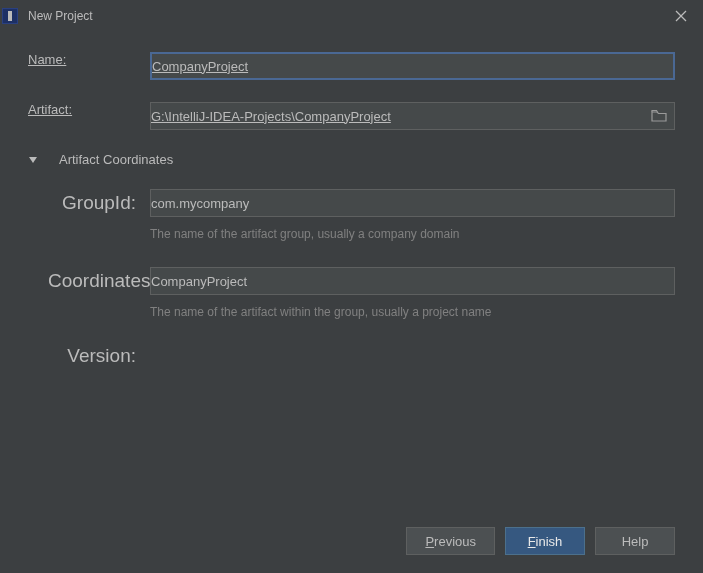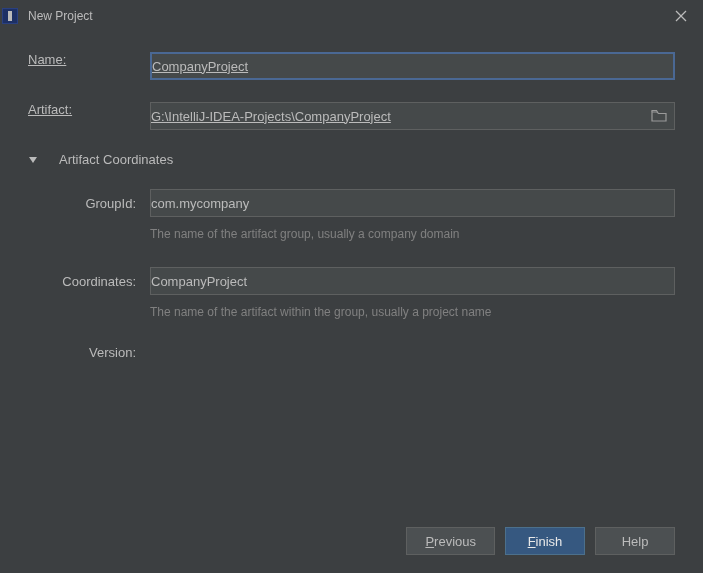--- a/index.html
+++ b/index.html
@@ -120,21 +120,21 @@
       display: flex;
       align-items: center;
       margin-bottom: 10px;
       padding-left: 20px;
     }
     .nested-label {
       width: 102px;
       text-align: right;
       color: #bbbbbb;
       padding-right: 14px;
-      font-size: 13px;
+      font-size: 19px;
     }
     .hint-text {
       padding-left: 122px;
       color: #808080;
       font-size: 12px;
       margin-bottom: 26px;
     }
     .button-bar {
       position: absolute;
       bottom: 18px;

